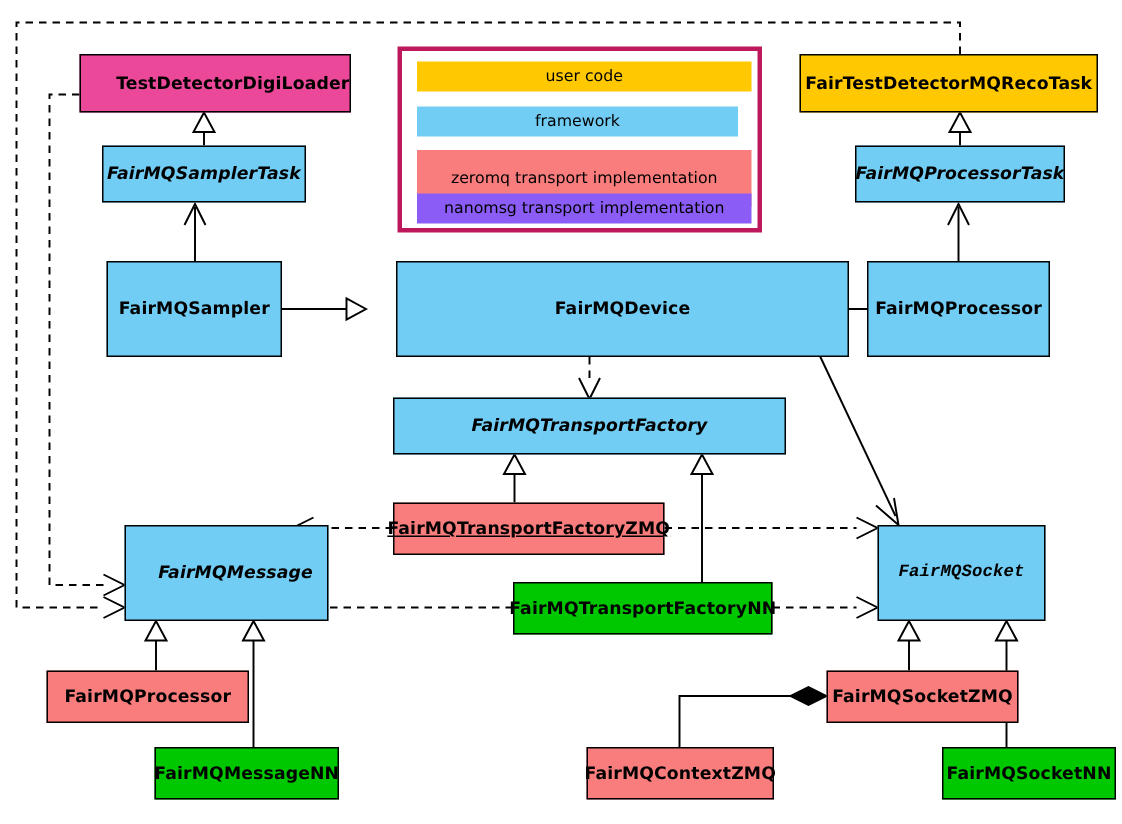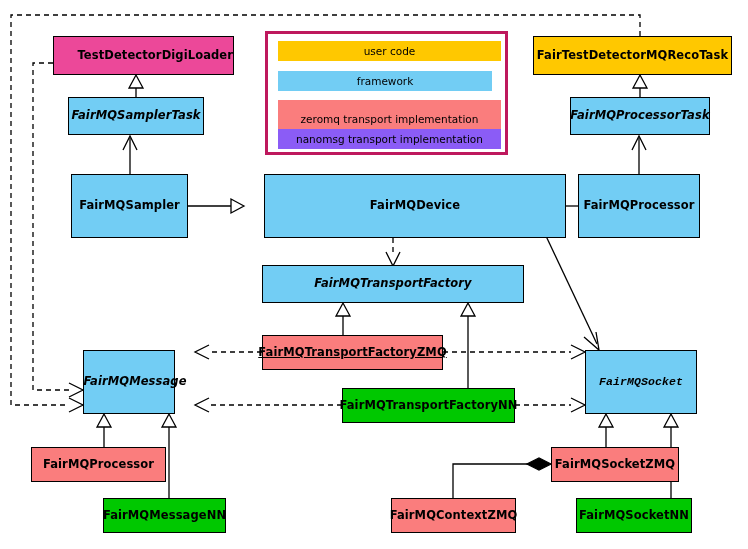--- a/index.html
+++ b/index.html
@@ -209,21 +209,21 @@
   </div>
 
   <div class="node" style="left:262px; top:335px; width:181px; height:35px; background:#FA7D7D;text-decoration:underline;">
     <span>FairMQTransportFactoryZMQ</span>
   </div>
 
   <div class="node" style="left:342px; top:388px; width:173px; height:35px; background:#00C800;">
     <span>FairMQTransportFactoryNN</span>
   </div>
 
-  <div class="node abstract" style="left:83px; top:350px; width:92px; height:64px; background:#72CDF4;padding-left:12px;">
+  <div class="node abstract" style="left:83px; top:350px; width:136px; height:64px; background:#72CDF4;padding-left:12px;">
     <span>FairMQMessage</span>
   </div>
 
   <div class="node abstract" style="left:585px; top:350px; width:112px; height:64px; background:#72CDF4;font-family:Liberation Mono, monospace;">
     <span>FairMQSocket</span>
   </div>
 
   <div class="node" style="left:31px; top:447px; width:135px; height:35px; background:#FA7D7D;">
     <span>FairMQProcessor</span>
   </div>
@@ -233,21 +233,21 @@
   </div>
 
   <div class="node" style="left:551px; top:447px; width:128px; height:35px; background:#FA7D7D;">
     <span>FairMQSocketZMQ</span>
   </div>
 
   <div class="node" style="left:391px; top:498px; width:125px; height:35px; background:#FA7D7D;text-align:center;">
     <span>FairMQContextZMQ</span>
   </div>
 
-  <div class="node" style="left:576px; top:498px; width:116px; height:35px; background:#00C800;">
+  <div class="node" style="left:628px; top:498px; width:116px; height:35px; background:#00C800;">
     <span>FairMQSocketNN</span>
   </div>
 
   <div class="legend-box" style="left:265px; top:31px; width:243px; height:124px;">
     <div class="legend-row" style="left:10px; top:7px; width:223px; height:20px; background:#FFC800;">
       <span>user code</span>
     </div>
     <div class="legend-row" style="left:10px; top:37px; width:214px; height:20px; background:#72CDF4;">
       <span>framework</span>
     </div>

